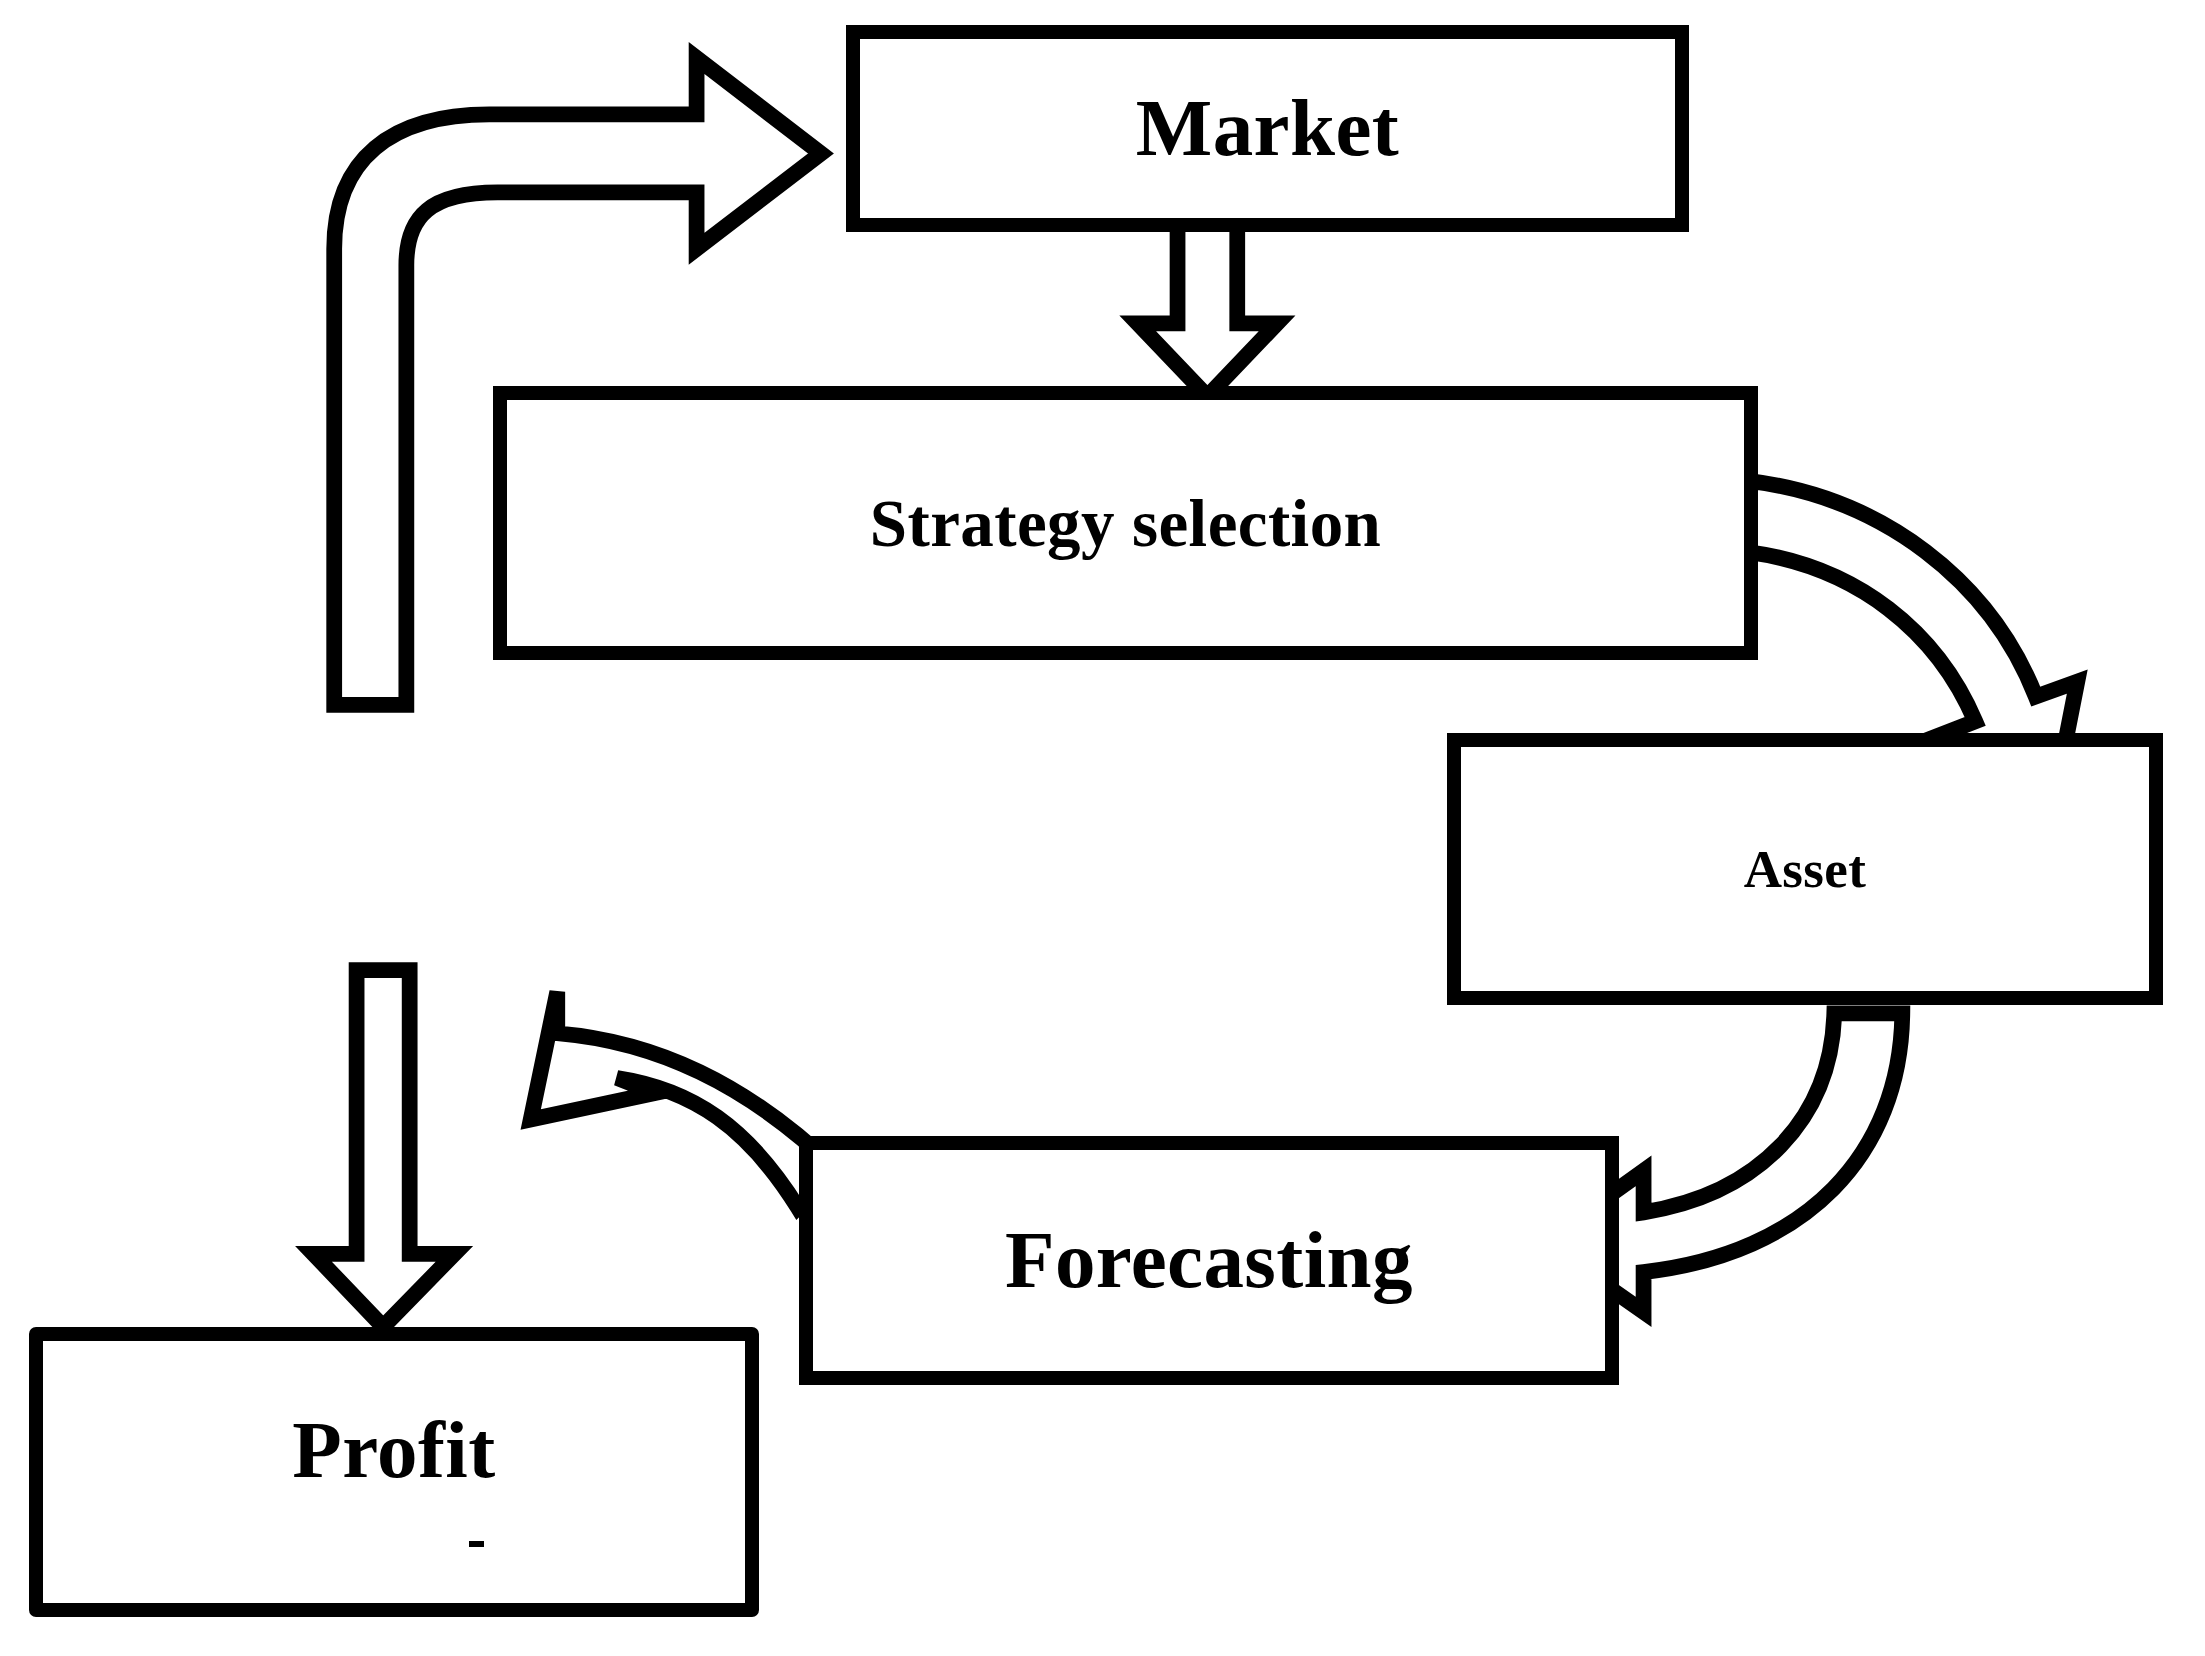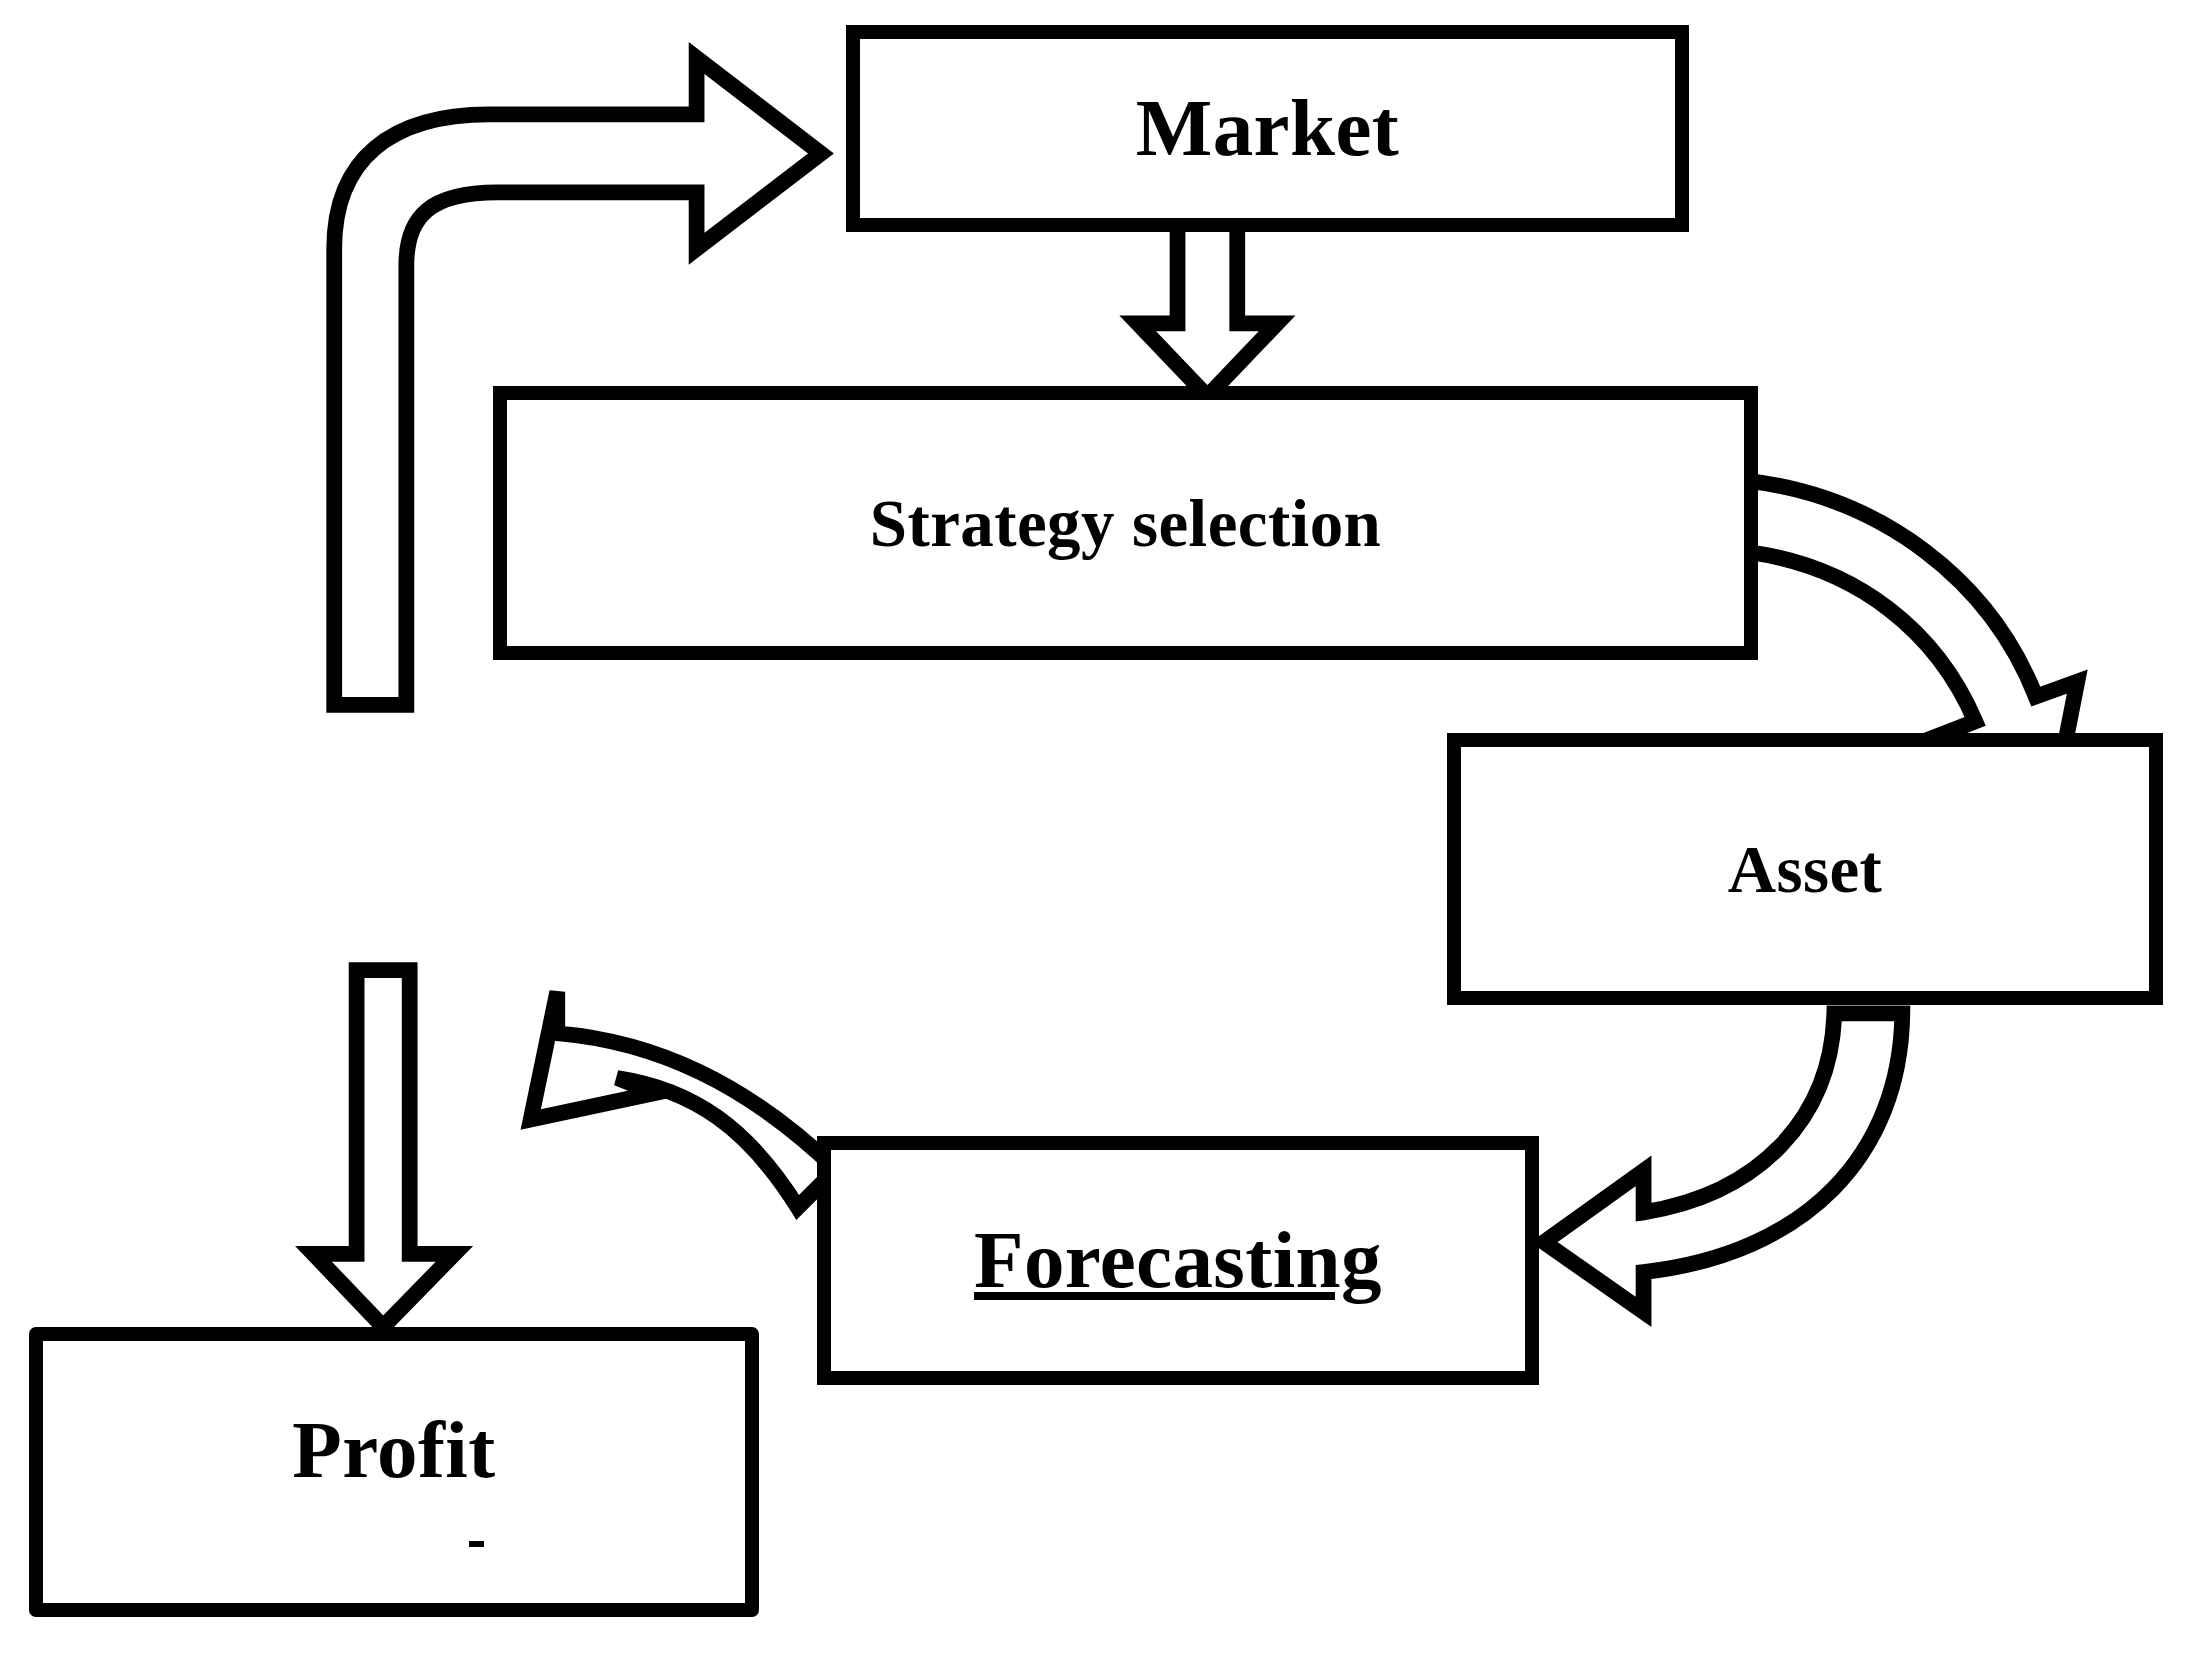--- a/index.html
+++ b/index.html
@@ -41,27 +41,27 @@
     color: #000000;
     line-height: 1;
     white-space: nowrap;
     letter-spacing: 0.4px;
   }
   
   #node-market      { left: 846px; top: 25px;   width: 843px;  height: 207px; }
   #node-strategy    { left: 493px;  top: 386px;  width: 1265px; height: 274px; }
   #node-rebalancing { left: 100px;  top: 703px;  width: 945px; height: 265px; }
   #node-asset       { left: 1447px; top: 733px;  width: 716px;  height: 272px; }
-  #node-forecasting { left: 817px;  top: 1136px; width: 722px;  height: 249px; text-decoration: underline; }
+  #node-forecasting { left: 799px;  top: 1136px; width: 820px;  height: 249px; }
   #node-profit      { left: 29px;   top: 1327px; width: 730px;  height: 290px; border-radius: 7px; }
 
   #node-market .node-label      { font-size: 81px; }
   #node-strategy .node-label    { font-size: 67px; }
   #node-rebalancing .node-label { font-size: 81px; }
-  #node-asset .node-label       { font-size: 67px; }
+  #node-asset .node-label       { font-size: 53px; }
   #node-forecasting .node-label { font-size: 81px; }
   #node-profit .node-label      { font-size: 81px; position: relative; top: -21.6px; }
 
   .stray-mark {
     position: absolute;
     left: 469px;
     top: 1541px;
     width: 15px;
     height: 5.8px;
     background: #000000;

